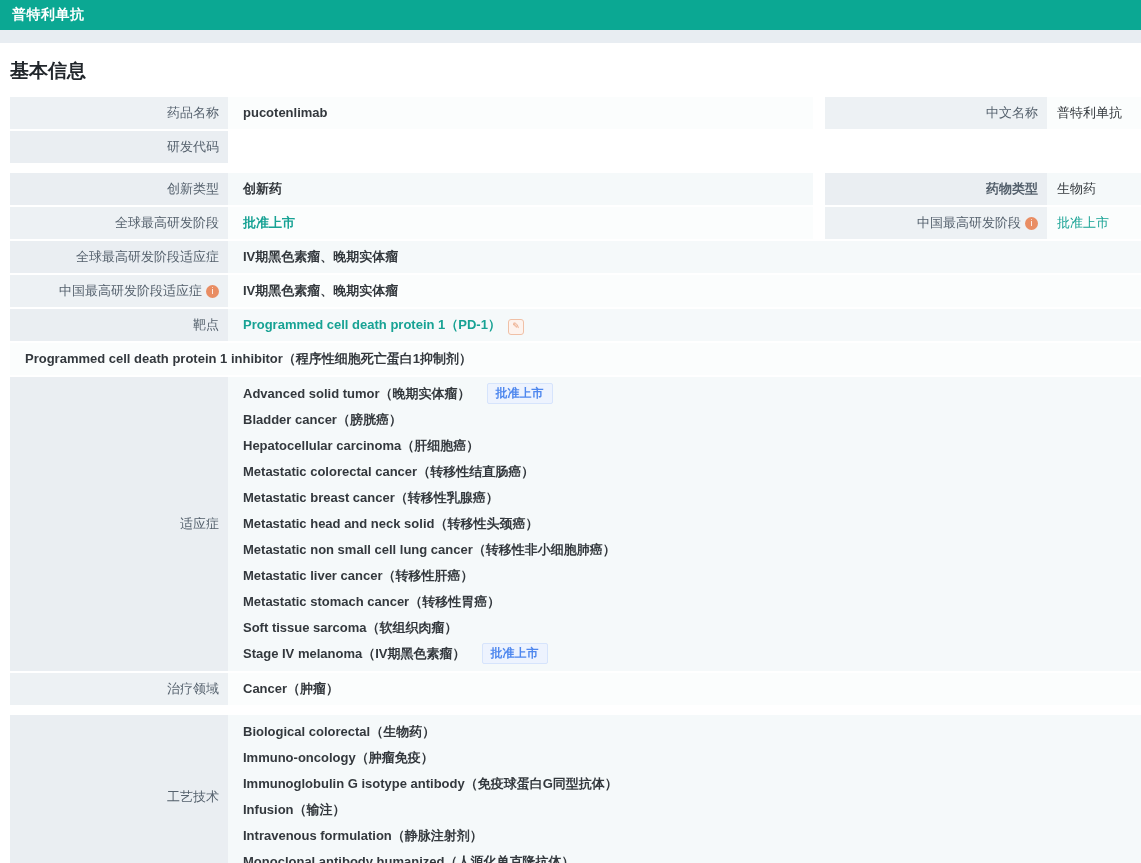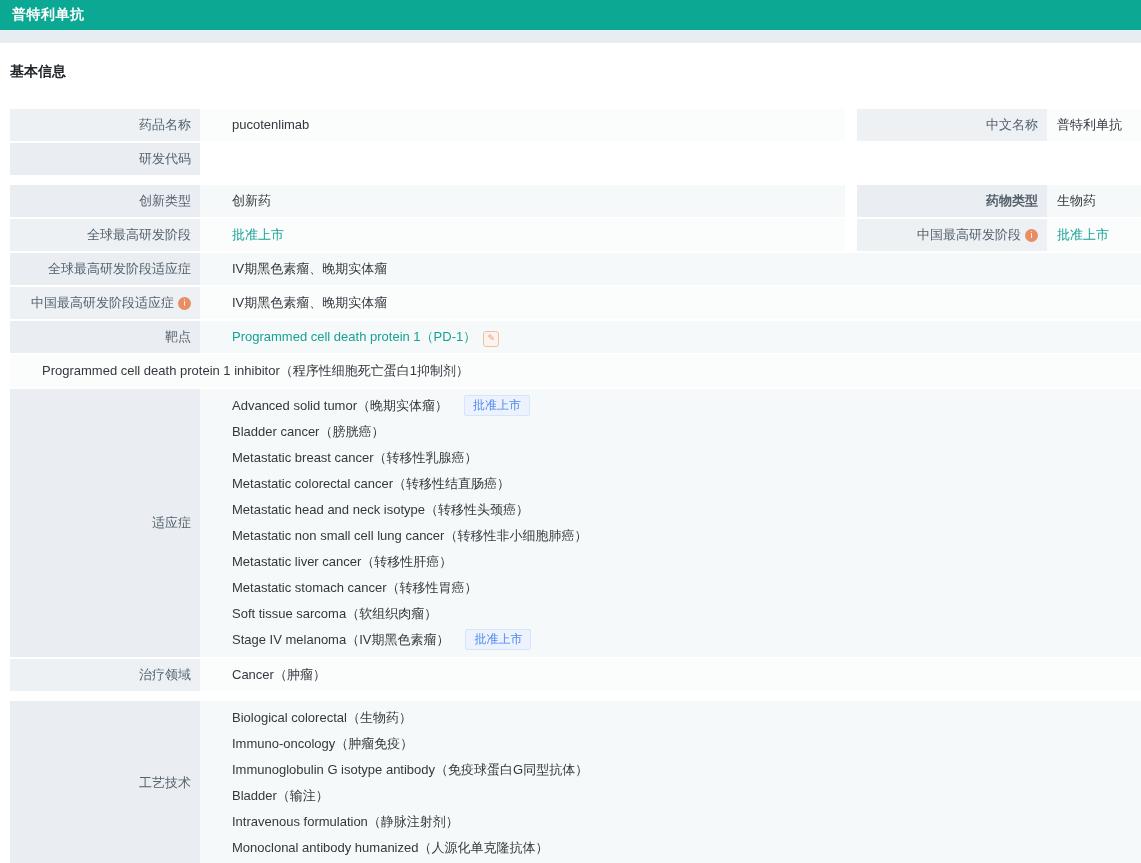--- a/index.html
+++ b/index.html
@@ -9,42 +9,42 @@
     -webkit-font-smoothing:antialiased;
   }
   
   .titlebar{
     height:30px;background:#0ba893;color:#ffffff;
     display:flex;align-items:center;padding:0 12px;
     font-size:14px;font-weight:bold;letter-spacing:.5px;
   }
   .subbar{height:13px;background:#e8edf2;}
   .section-title{
-    margin:20px 0 30px 10px;font-size:14px;line-height:16px;
+    margin:20px 0 18px 10px;font-size:19px;line-height:16px;
     font-weight:bold;color:#21262b;
   }
   
   .dtable{margin-left:10px;width:1131px;}
   .tgroup{margin-bottom:10px;}
   .trow{display:flex;margin-bottom:2px;}
   .tlabel{
-    flex:none;width:190px;box-sizing:border-box;background:#edf1f4;
+    flex:none;width:218px;box-sizing:border-box;background:#edf1f4;
     text-align:right;padding-right:9px;line-height:32px;
     font-size:13px;color:#55616d;white-space:nowrap;
   }
   .tvalue{
     flex:1;box-sizing:border-box;background:#fbfdfd;
-    padding-left:32px;line-height:32px;font-size:13px;color:#33383d;
-    white-space:nowrap;overflow:hidden;
+    padding-left:15px;line-height:32px;font-size:13px;color:#33383d;
+    white-space:nowrap;overflow:hidden;font-weight:bold;
   }
   .trow.alt .tvalue{background:#f5f9fa;}
   .trow.alt .tlabel{background:#eaeef2;}
   .colgap{flex:none;width:12px;background:#ffffff;}
   .tlabel2{
-    flex:none;width:190px;box-sizing:border-box;background:#edf1f4;
+    flex:none;width:222px;box-sizing:border-box;background:#edf1f4;
     text-align:right;padding-right:9px;line-height:32px;
     font-size:13px;color:#55616d;white-space:nowrap;
   }
   .tvalue2{
     flex:none;width:94px;box-sizing:border-box;background:#fbfdfd;
     padding-left:10px;line-height:32px;font-size:13px;color:#33383d;white-space:nowrap;
   }
   .trow.alt .tvalue2{background:#f5f9fa;}
   .trow.alt .tlabel2{background:#eaeef2;font-weight:bold;}
   
@@ -133,23 +133,24 @@
     </div>
     <div class="trow">
       <div class="tvalue">Programmed cell death protein 1 inhibitor（程序性细胞死亡蛋白1抑制剂）</div>
     </div>
     <div class="trow tall alt">
       <div class="tlabel">适应症</div>
       <div class="tvalue">
         <ul class="vlist">
           <li><span>Advanced solid tumor（晚期实体瘤）</span><span class="badge">批准上市</span></li>
           <li><span>Bladder cancer（膀胱癌）</span></li>
+          <li><span>Hepatocellular carcinoma（肝细胞癌）</span></li>
+          <li><span>Metastatic colorectal cancer（转移性结直肠癌）</span></li>
           <li><span>Metastatic breast cancer（转移性乳腺癌）</span></li>
-          <li><span>Metastatic colorectal cancer（转移性结直肠癌）</span></li>
-          <li><span>Metastatic head and neck isotype（转移性头颈癌）</span></li>
+          <li><span>Metastatic head and neck solid（转移性头颈癌）</span></li>
           <li><span>Metastatic non small cell lung cancer（转移性非小细胞肺癌）</span></li>
           <li><span>Metastatic liver cancer（转移性肝癌）</span></li>
           <li><span>Metastatic stomach cancer（转移性胃癌）</span></li>
           <li><span>Soft tissue sarcoma（软组织肉瘤）</span></li>
           <li><span>Stage IV melanoma（IV期黑色素瘤）</span><span class="badge">批准上市</span></li>
         </ul>
       </div>
     </div>
     <div class="trow">
       <div class="tlabel">治疗领域</div>
@@ -158,21 +159,21 @@
   </div>
 
   <div class="tgroup">
     <div class="trow tall alt">
       <div class="tlabel">工艺技术</div>
       <div class="tvalue">
         <ul class="vlist">
           <li>Biological colorectal（生物药）</li>
           <li>Immuno-oncology（肿瘤免疫）</li>
           <li>Immunoglobulin G isotype antibody（免疫球蛋白G同型抗体）</li>
-          <li>Bladder（输注）</li>
+          <li>Infusion（输注）</li>
           <li>Intravenous formulation（静脉注射剂）</li>
           <li>Monoclonal antibody humanized（人源化单克隆抗体）</li>
         </ul>
       </div>
     </div>
   </div>
 
 </div>
 
 </body></html>

